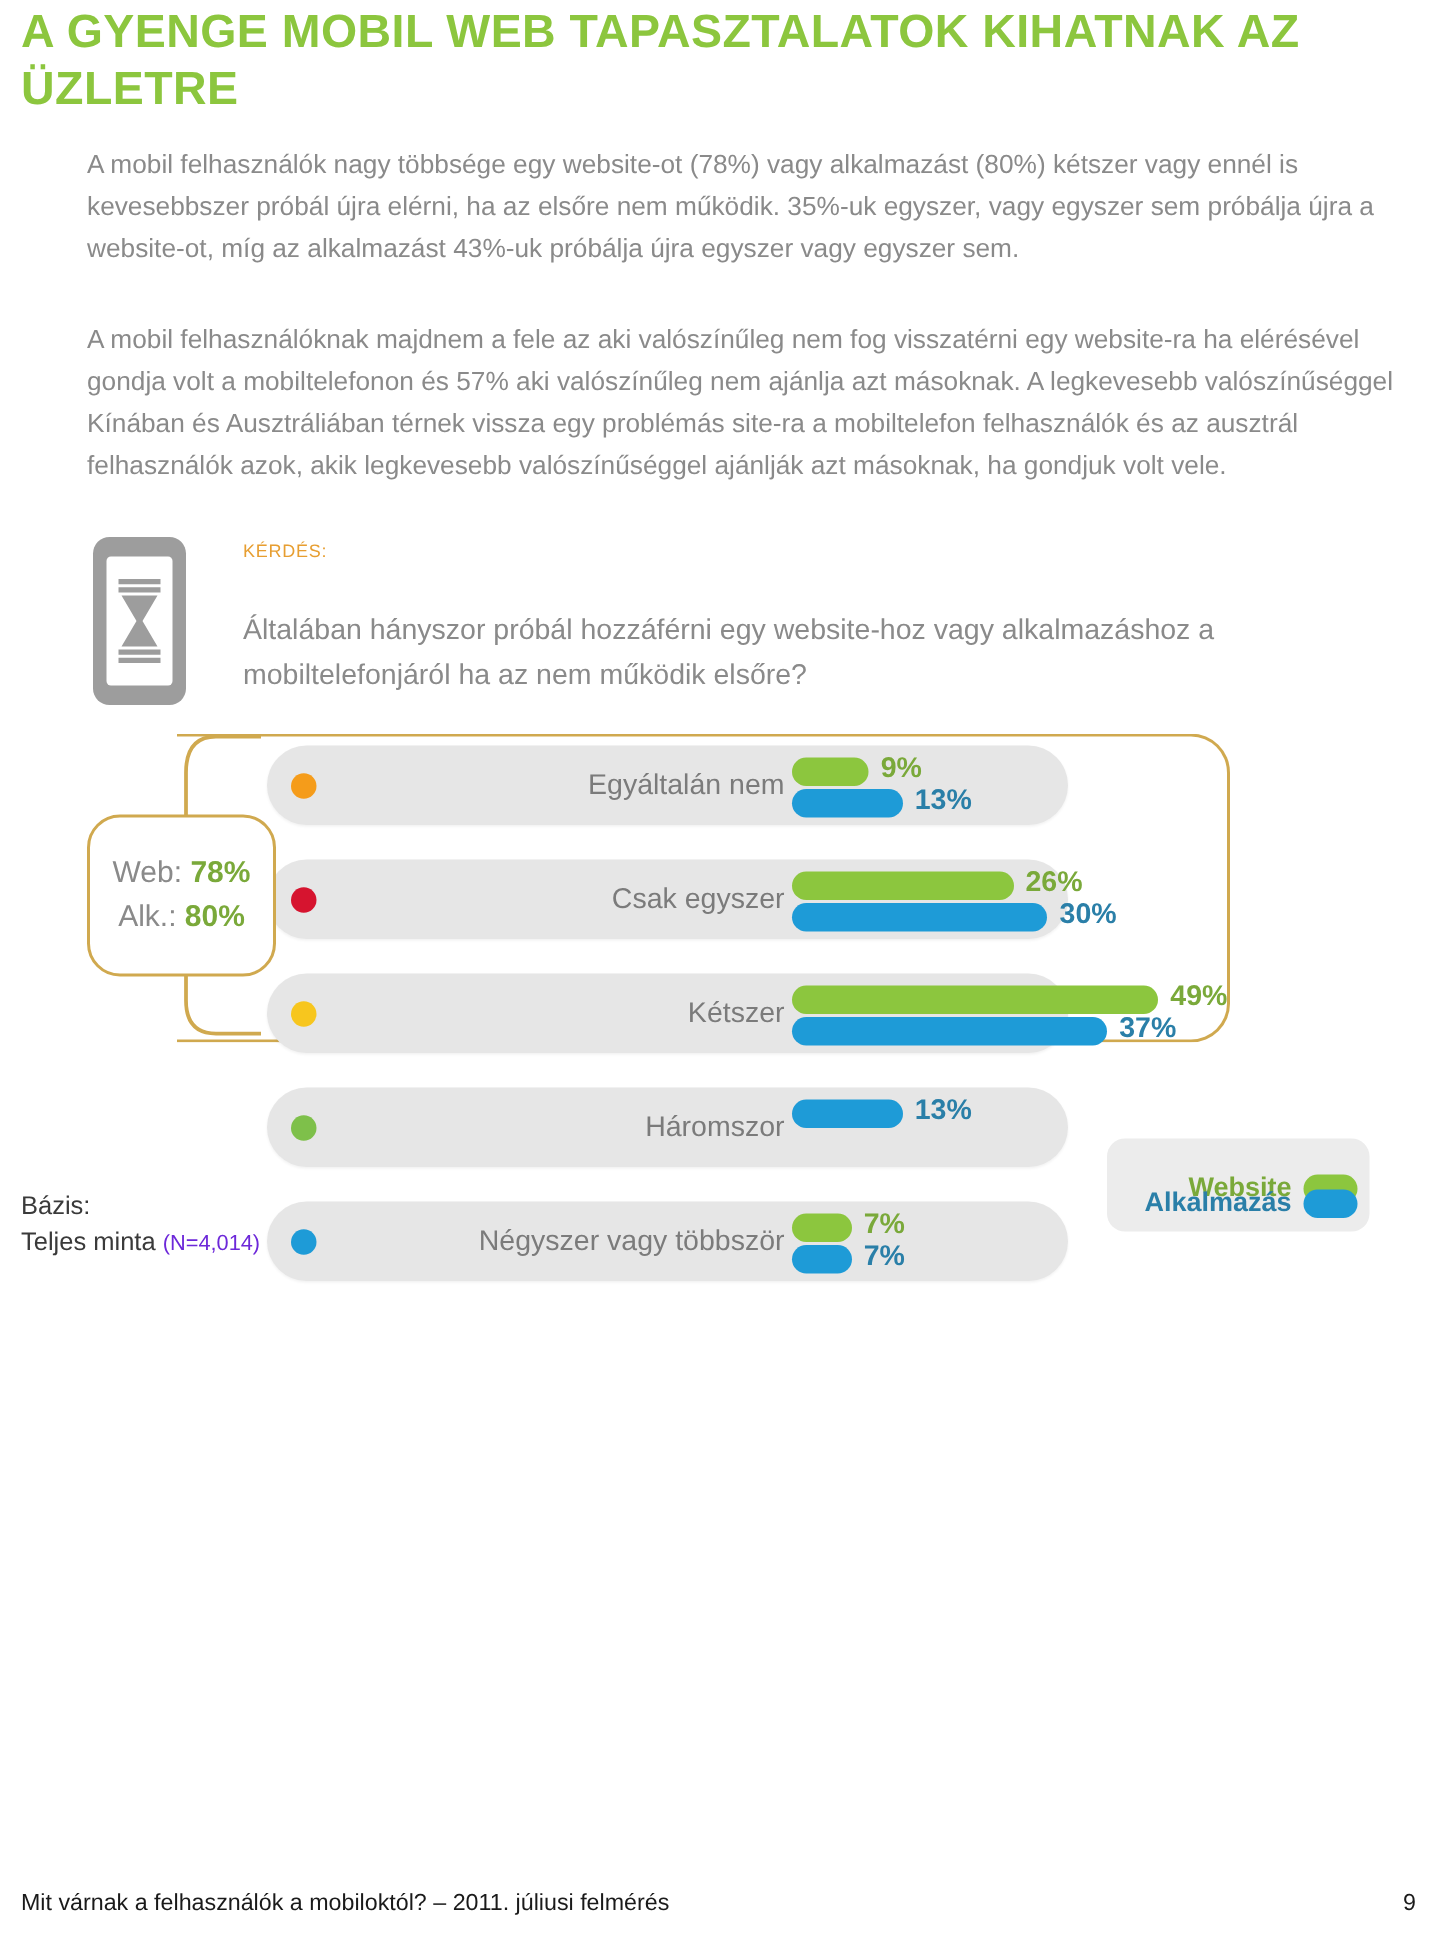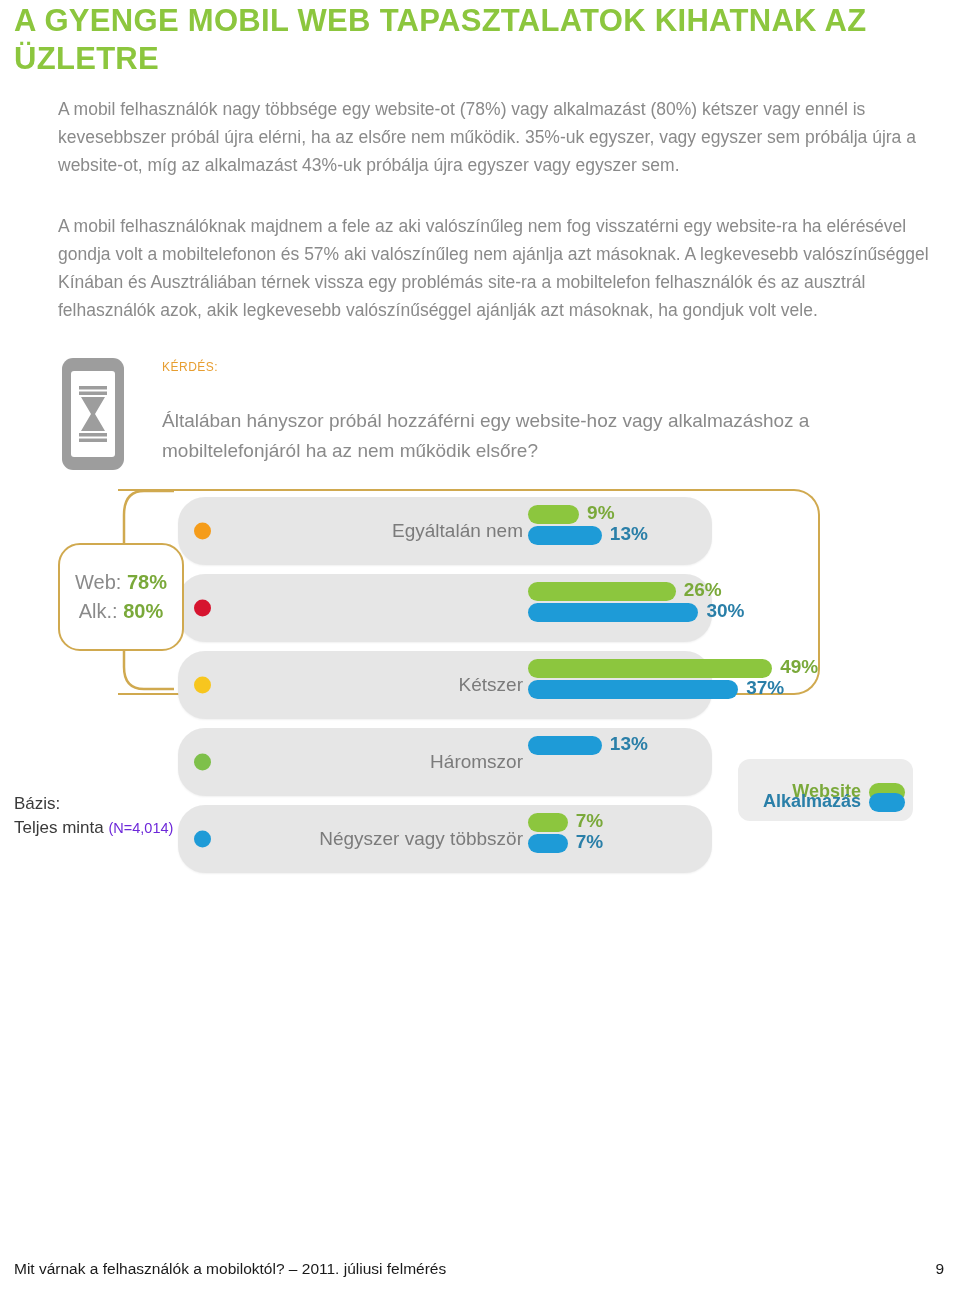--- a/index.html
+++ b/index.html
@@ -101,22 +101,22 @@
     height: 370px;
   }
   .chart-rows {
     position: absolute;
     left: 178px;
     top: 10px;
     width: 534px;
   }
   .chart-row {
     position: relative;
-    height: 68px;
-    margin-bottom: 9px;
+    height: 53px;
+    margin-bottom: 23px;
     background: #e6e6e6;
     border-radius: 27px;
     box-shadow: 0 1px 2px rgba(0,0,0,0.06);
   }
   .row-dot {
     position: absolute;
     left: 16px;
     top: 50%;
     transform: translateY(-50%);
     width: 17px;
@@ -324,20 +324,21 @@
             <span class="bar-value web" style="left: 59.12px;">9%</span>
           </div>
           <div class="bar-line">
             <div class="bar app" style="width: 73.84px;"></div>
             <span class="bar-value app" style="left: 81.84px;">13%</span>
           </div>
         </div>
       </div>
       <div class="chart-row">
         <span class="row-dot" style="background: rgb(214, 20, 47);"></span>
+        <span class="row-label">Csak egyszer</span>
         <div class="bars">
           <div class="bar-line">
             <div class="bar web" style="width: 147.68px;"></div>
             <span class="bar-value web" style="left: 155.68px;">26%</span>
           </div>
           <div class="bar-line">
             <div class="bar app" style="width: 170.4px;"></div>
             <span class="bar-value app" style="left: 178.4px;">30%</span>
           </div>
         </div>

